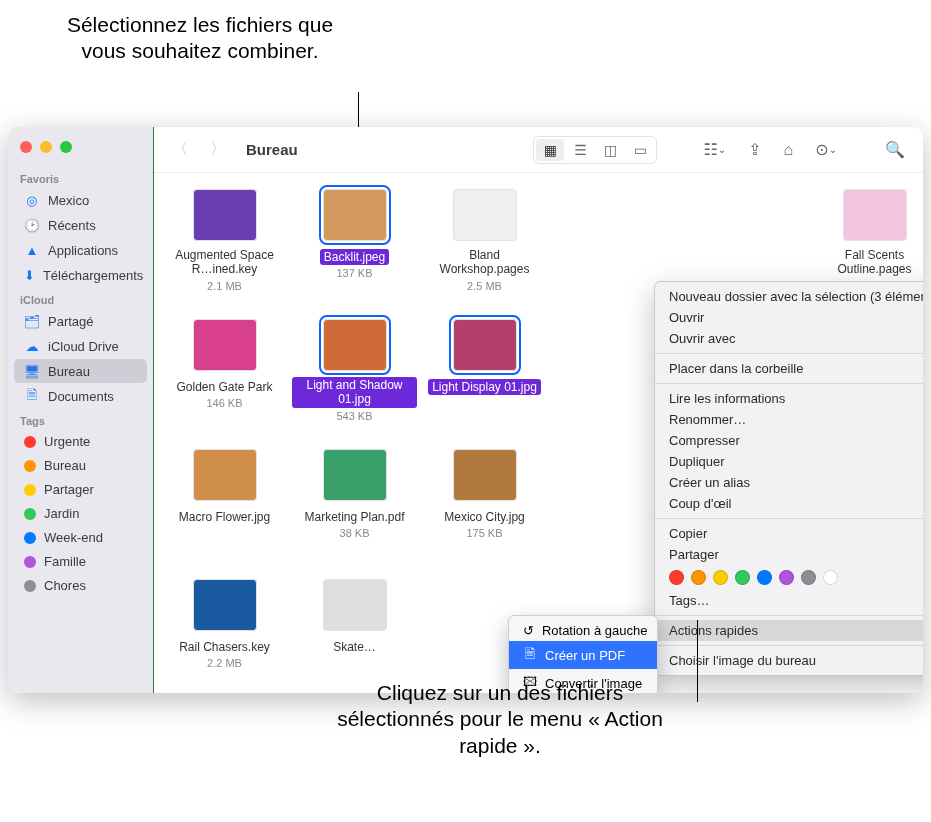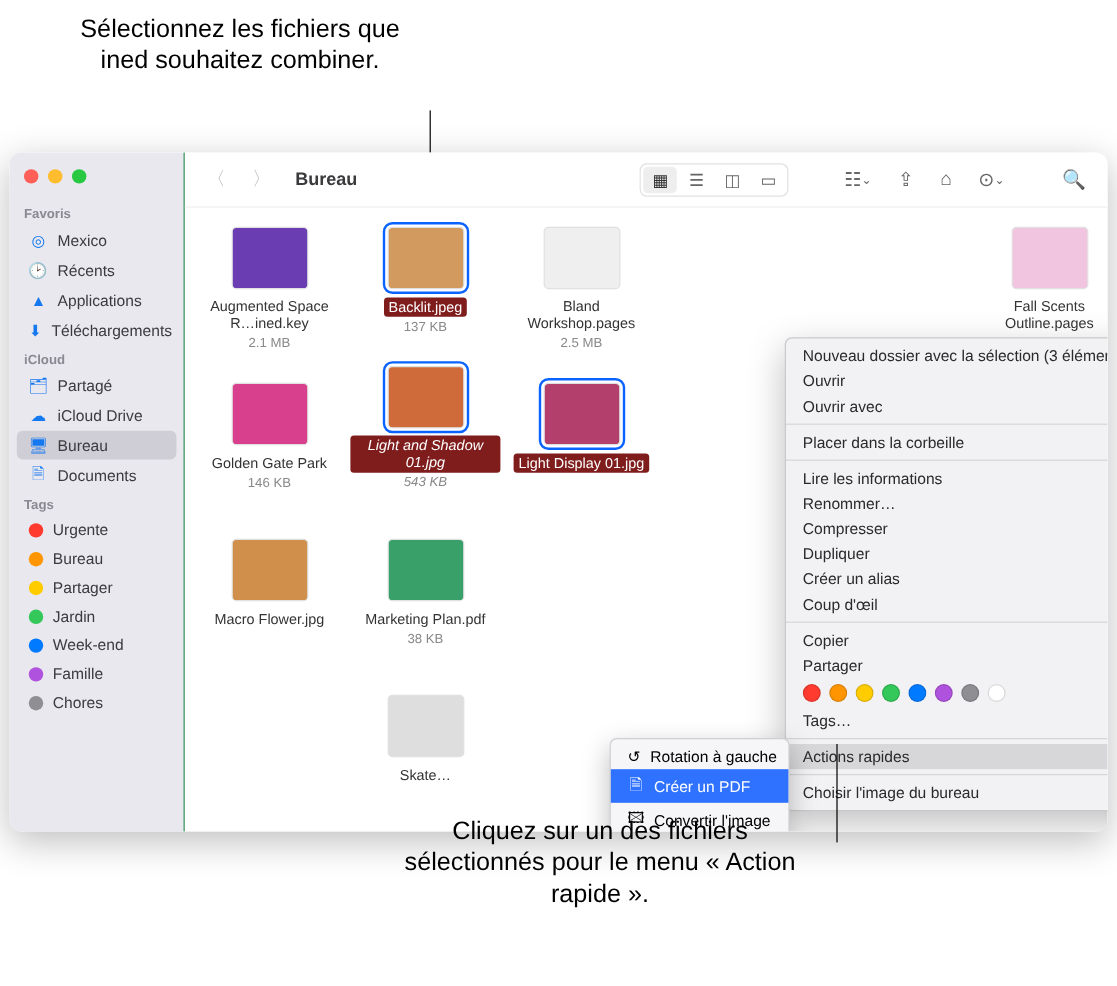--- a/index.html
+++ b/index.html
@@ -34,40 +34,40 @@
   .tb-group .seg.active { background:#eee; color:#333; }
   .spacer { flex:1; }
 
   
   .grid { position: relative; flex:1; overflow:hidden; }
   .file { position:absolute; width:125px; text-align:center; }
   .thumb { width:64px; height:52px; margin:0 auto 6px auto; border:1px solid #e0e0e0; border-radius:4px; background:#fafafa; display:flex; align-items:center; justify-content:center; overflow:hidden; font-size:9px;}
   .fname { font-size:12px; color:#333; line-height:1.2; display:inline-block; padding:1px 4px; border-radius:3px;}
   .fsize { font-size:11px; color:#888; margin-top:2px;}
   .file.sel .thumb { outline:2px solid #0a63ff; outline-offset:2px; }
-  .file.sel .fname { background:#7f1d1d; color:#fff; }
+  .file.sel .fname { background:#6d28d9; color:#fff; }
 
   
   .ctxmenu { position:absolute; background:#f2f2f4; border:1px solid #c9c9cc; border-radius:6px; box-shadow:0 10px 30px rgba(0,0,0,0.25); padding:4px 0; font-size:13px; color:#2a2a2c; }
   .ctxmenu .mi { padding:3px 18px 3px 14px; white-space:nowrap; display:flex; align-items:center; justify-content:space-between; gap:20px; }
   .ctxmenu .mi.highlight { background:#d7d7da; }
   .ctxmenu .sep { height:1px; background:#d5d5d8; margin:4px 0; }
   .ctxmenu .tagrow { padding:5px 14px; display:flex; gap:7px; }
   .ctxmenu .tagrow .td { width:15px; height:15px; border-radius:50%; border:1px solid rgba(0,0,0,0.15); }
 
   
   .submenu { position:absolute; background:#f6f6f8; border:1px solid #cfcfd2; border-radius:6px; box-shadow:0 8px 22px rgba(0,0,0,0.25); padding:4px 0; font-size:13px; }
   .submenu .si { padding:3px 14px; display:flex; align-items:center; gap:8px; white-space:nowrap; }
   .submenu .si.highlight { background:#2f72ff; color:#fff; }
   .submenu .si .ico { width:14px; display:inline-flex; justify-content:center; }
 </style>
 </head>
 <body>
 
-<div class="callout" style="left:60px; top:12px; width:280px;">Sélectionnez les fichiers que ined souhaitez combiner.</div>
+<div class="callout" style="left:60px; top:12px; width:280px;">Sélectionnez les fichiers que vous souhaitez combiner.</div>
 <div class="callout-line" style="left:358px; top:92px; width:1px; height:96px;"></div>
 
 <div class="window">
 
   <div class="sidebar">
     <div class="traffic">
       <div class="dot red"></div>
       <div class="dot yellow"></div>
       <div class="dot green"></div>
     </div>
@@ -165,46 +165,56 @@
       <span style="width:16px"></span>
       <span class="tb-btn">🔍</span>
     </div>
 
     <div class="grid" id="grid">
         <div class="file" style="left: 138px; top: 406px;">
           <div class="thumb" style="background:#dedede"></div>
           <div><span class="fname">Skate…</span></div>
           <div class="fsize"></div>
         </div>
+        <div class="file" style="left: 8px; top: 406px;">
+          <div class="thumb" style="background:#1a5aa0"></div>
+          <div><span class="fname">Rail Chasers.key</span></div>
+          <div class="fsize">2.2 MB</div>
+        </div>
         <div class="file" style="left: 658px; top: 276px;">
           <div class="thumb" style="background:#e36aa1"></div>
           <div><span class="fname">Pink.jpeg</span></div>
           <div class="fsize">222 KB</div>
         </div>
+        <div class="file" style="left: 268px; top: 276px;">
+          <div class="thumb" style="background:#b07a3f"></div>
+          <div><span class="fname">Mexico City.jpg</span></div>
+          <div class="fsize">175 KB</div>
+        </div>
         <div class="file" style="left: 138px; top: 276px;">
           <div class="thumb" style="background:#3aa06a"></div>
           <div><span class="fname">Marketing Plan.pdf</span></div>
           <div class="fsize">38 KB</div>
         </div>
         <div class="file" style="left: 8px; top: 276px;">
           <div class="thumb" style="background:#d08f4a"></div>
           <div><span class="fname">Macro Flower.jpg</span></div>
           <div class="fsize"></div>
         </div>
         <div class="file" style="left: 658px; top: 146px;">
           <div class="thumb" style="background:#c9b18a"></div>
           <div><span class="fname">Louisa Parris.key</span></div>
           <div class="fsize">3.6 MB</div>
         </div>
         <div class="file sel" style="left: 268px; top: 146px;">
           <div class="thumb" style="background:#b23f6c"></div>
           <div><span class="fname">Light Display 01.jpg</span></div>
           <div class="fsize"></div>
         </div>
-        <div class="file sel" style="left: 138px; top: 132px; font-style: italic;">
+        <div class="file sel" style="left: 138px; top: 146px;">
           <div class="thumb" style="background:#cf6a3a"></div>
           <div><span class="fname">Light and Shadow 01.jpg</span></div>
           <div class="fsize">543 KB</div>
         </div>
         <div class="file" style="left: 8px; top: 146px;">
           <div class="thumb" style="background:#d83f8d"></div>
           <div><span class="fname">Golden Gate Park</span></div>
           <div class="fsize">146 KB</div>
         </div>
         <div class="file" style="left: 658px; top: 16px;">

